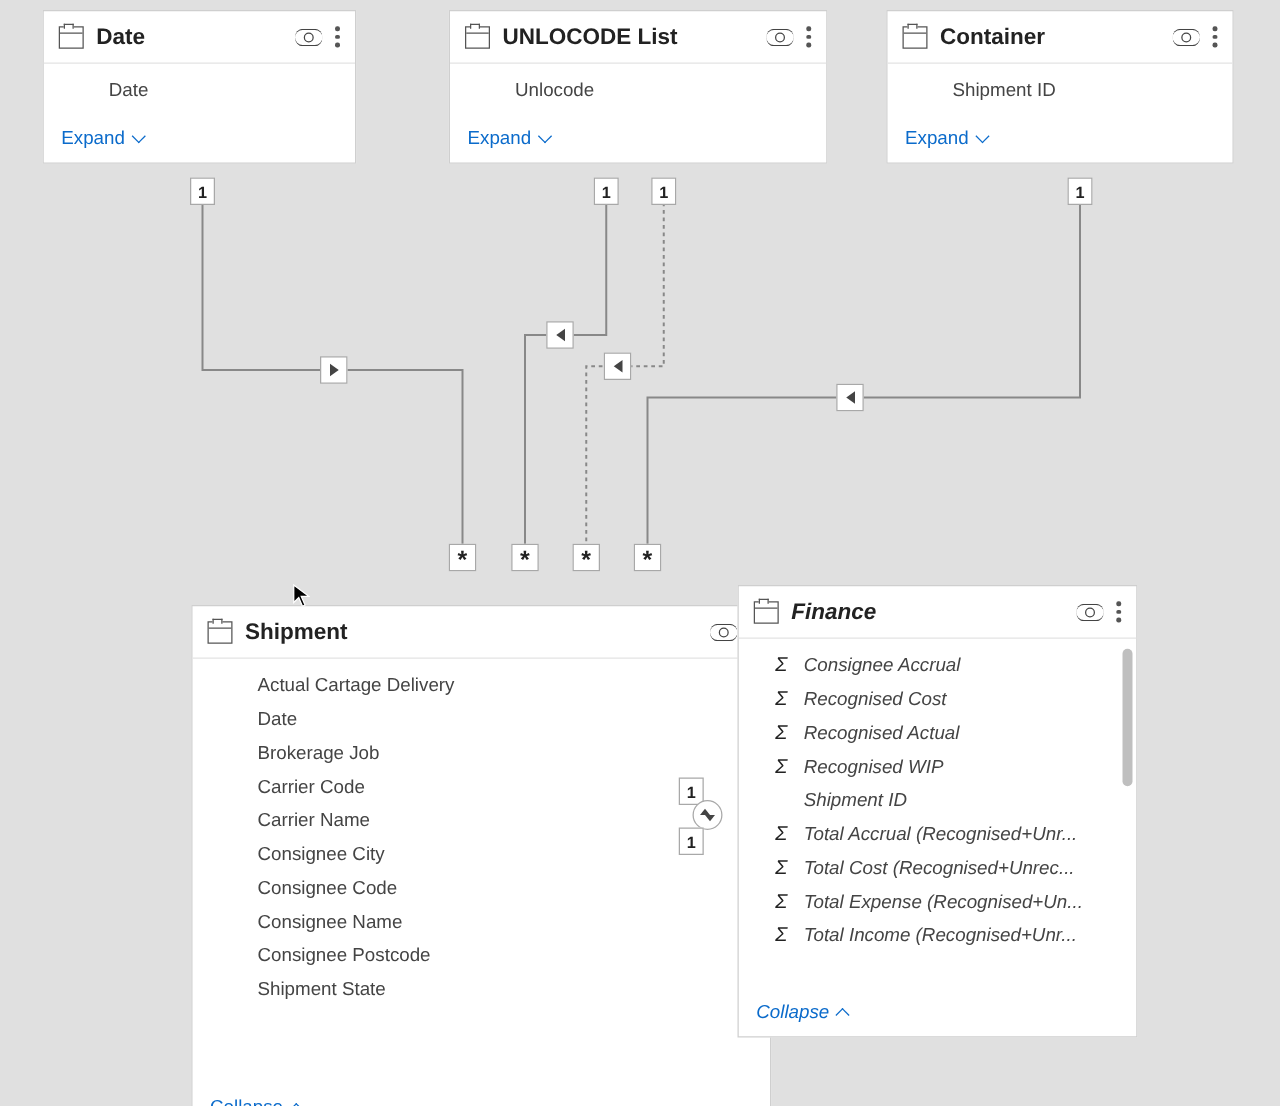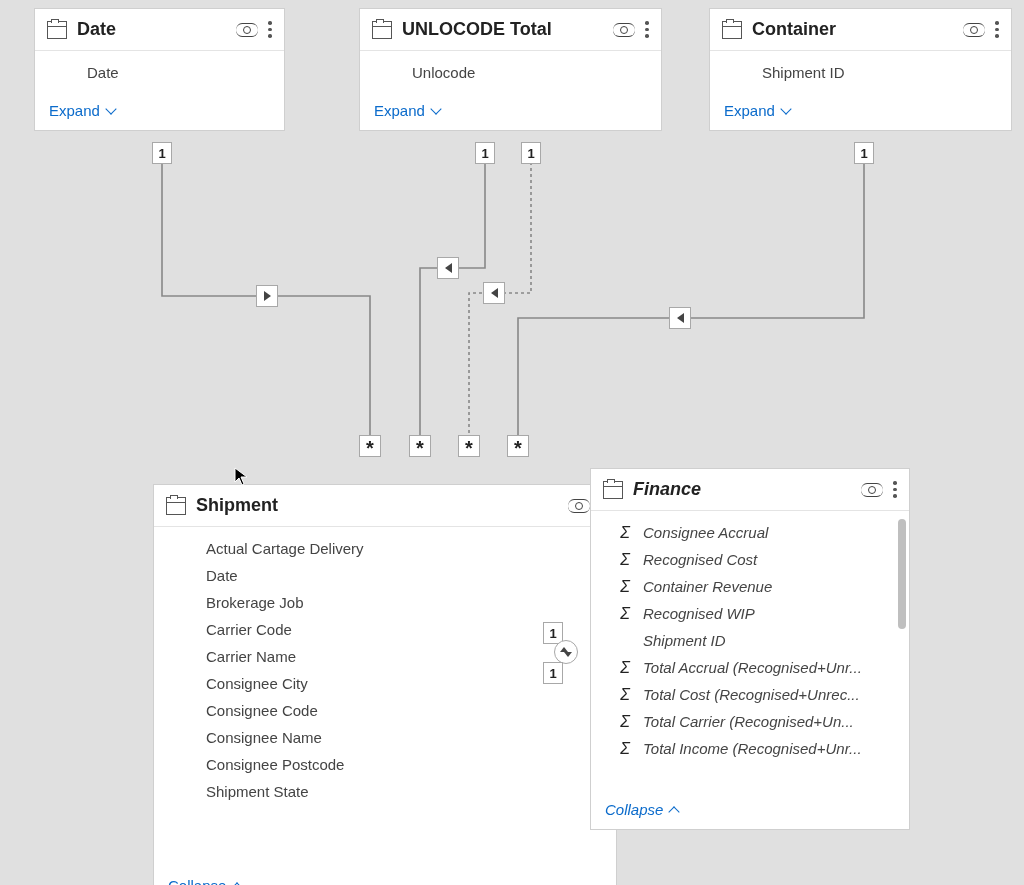--- a/index.html
+++ b/index.html
@@ -201,21 +201,21 @@
     <span class="expand-link">
       <span>Expand</span>
         <span class="chevron down"></span>
     </span>
   </div>
 </div>
 
 <div class="table-card" style="left:359px; top:8px; width:303px;">
   <div class="card-header">
     <span class="table-icon"></span>
-    <span class="card-title">UNLOCODE Total</span>
+    <span class="card-title">UNLOCODE List</span>
     <span class="eye-icon"></span>
     <span class="kebab">
         <span></span>
         <span></span>
         <span></span>
       </span>
   </div>
   <div class="card-body">
     <div class="card-body-inner">
       <div class="field">
@@ -224,21 +224,21 @@
     </div>
   </div>
   <div class="card-footer">
     <span class="expand-link">
       <span>Expand</span>
         <span class="chevron down"></span>
     </span>
   </div>
 </div>
 
-<div class="table-card" style="left:709px; top:8px; width:303px;">
+<div class="table-card" style="left:709px; top:8px; width:278px;">
   <div class="card-header">
     <span class="table-icon"></span>
     <span class="card-title">Container</span>
     <span class="eye-icon"></span>
     <span class="kebab">
         <span></span>
         <span></span>
         <span></span>
       </span>
   </div>
@@ -309,40 +309,40 @@
         <div class="field">
           <span class="sigma">Σ</span>
           <span>Consignee Accrual</span>
         </div>
         <div class="field">
           <span class="sigma">Σ</span>
           <span>Recognised Cost</span>
         </div>
         <div class="field">
           <span class="sigma">Σ</span>
-          <span>Container Revenue</span>
+          <span>Recognised Actual</span>
         </div>
         <div class="field">
           <span class="sigma">Σ</span>
           <span>Recognised WIP</span>
         </div>
         <div class="field">
           <span>Shipment ID</span>
         </div>
         <div class="field">
           <span class="sigma">Σ</span>
           <span>Total Accrual (Recognised+Unr...</span>
         </div>
         <div class="field">
           <span class="sigma">Σ</span>
           <span>Total Cost (Recognised+Unrec...</span>
         </div>
         <div class="field">
           <span class="sigma">Σ</span>
-          <span>Total Carrier (Recognised+Un...</span>
+          <span>Total Expense (Recognised+Un...</span>
         </div>
         <div class="field">
           <span class="sigma">Σ</span>
           <span>Total Income (Recognised+Unr...</span>
         </div>
       </div>
     <div class="scrollbar-track">
       <div class="scrollbar-thumb" style="height:110px;"></div>
     </div>
   </div>

